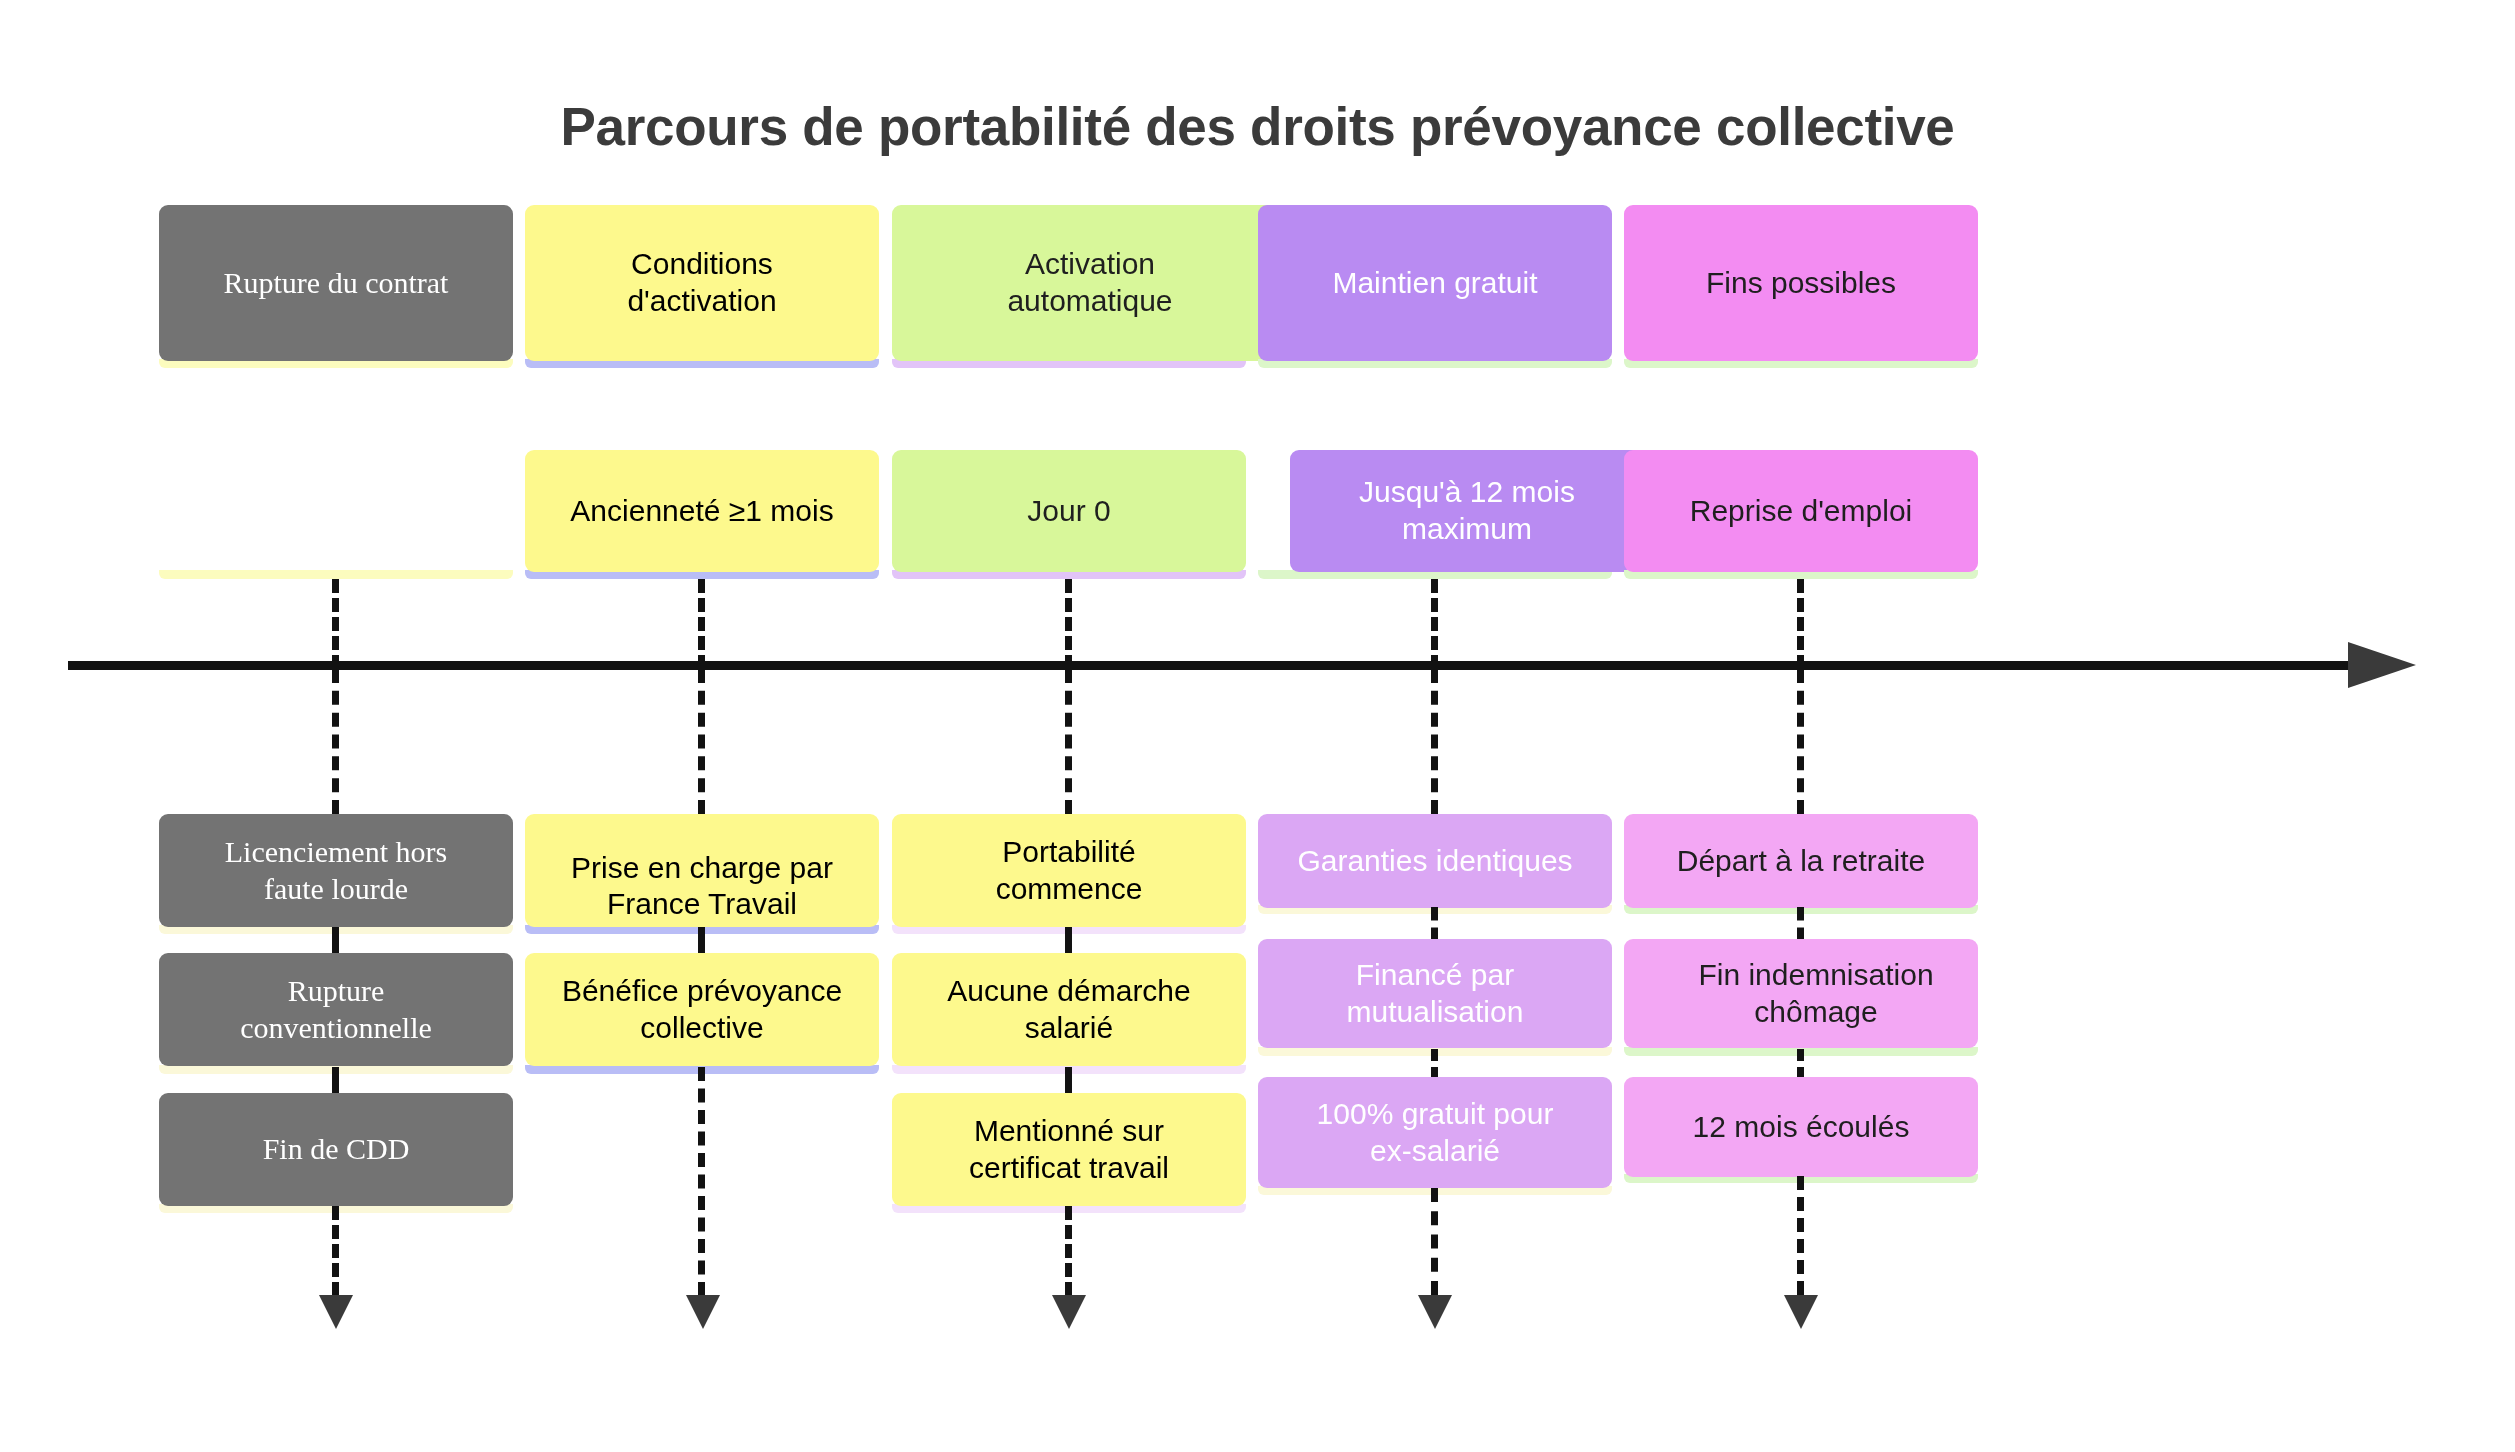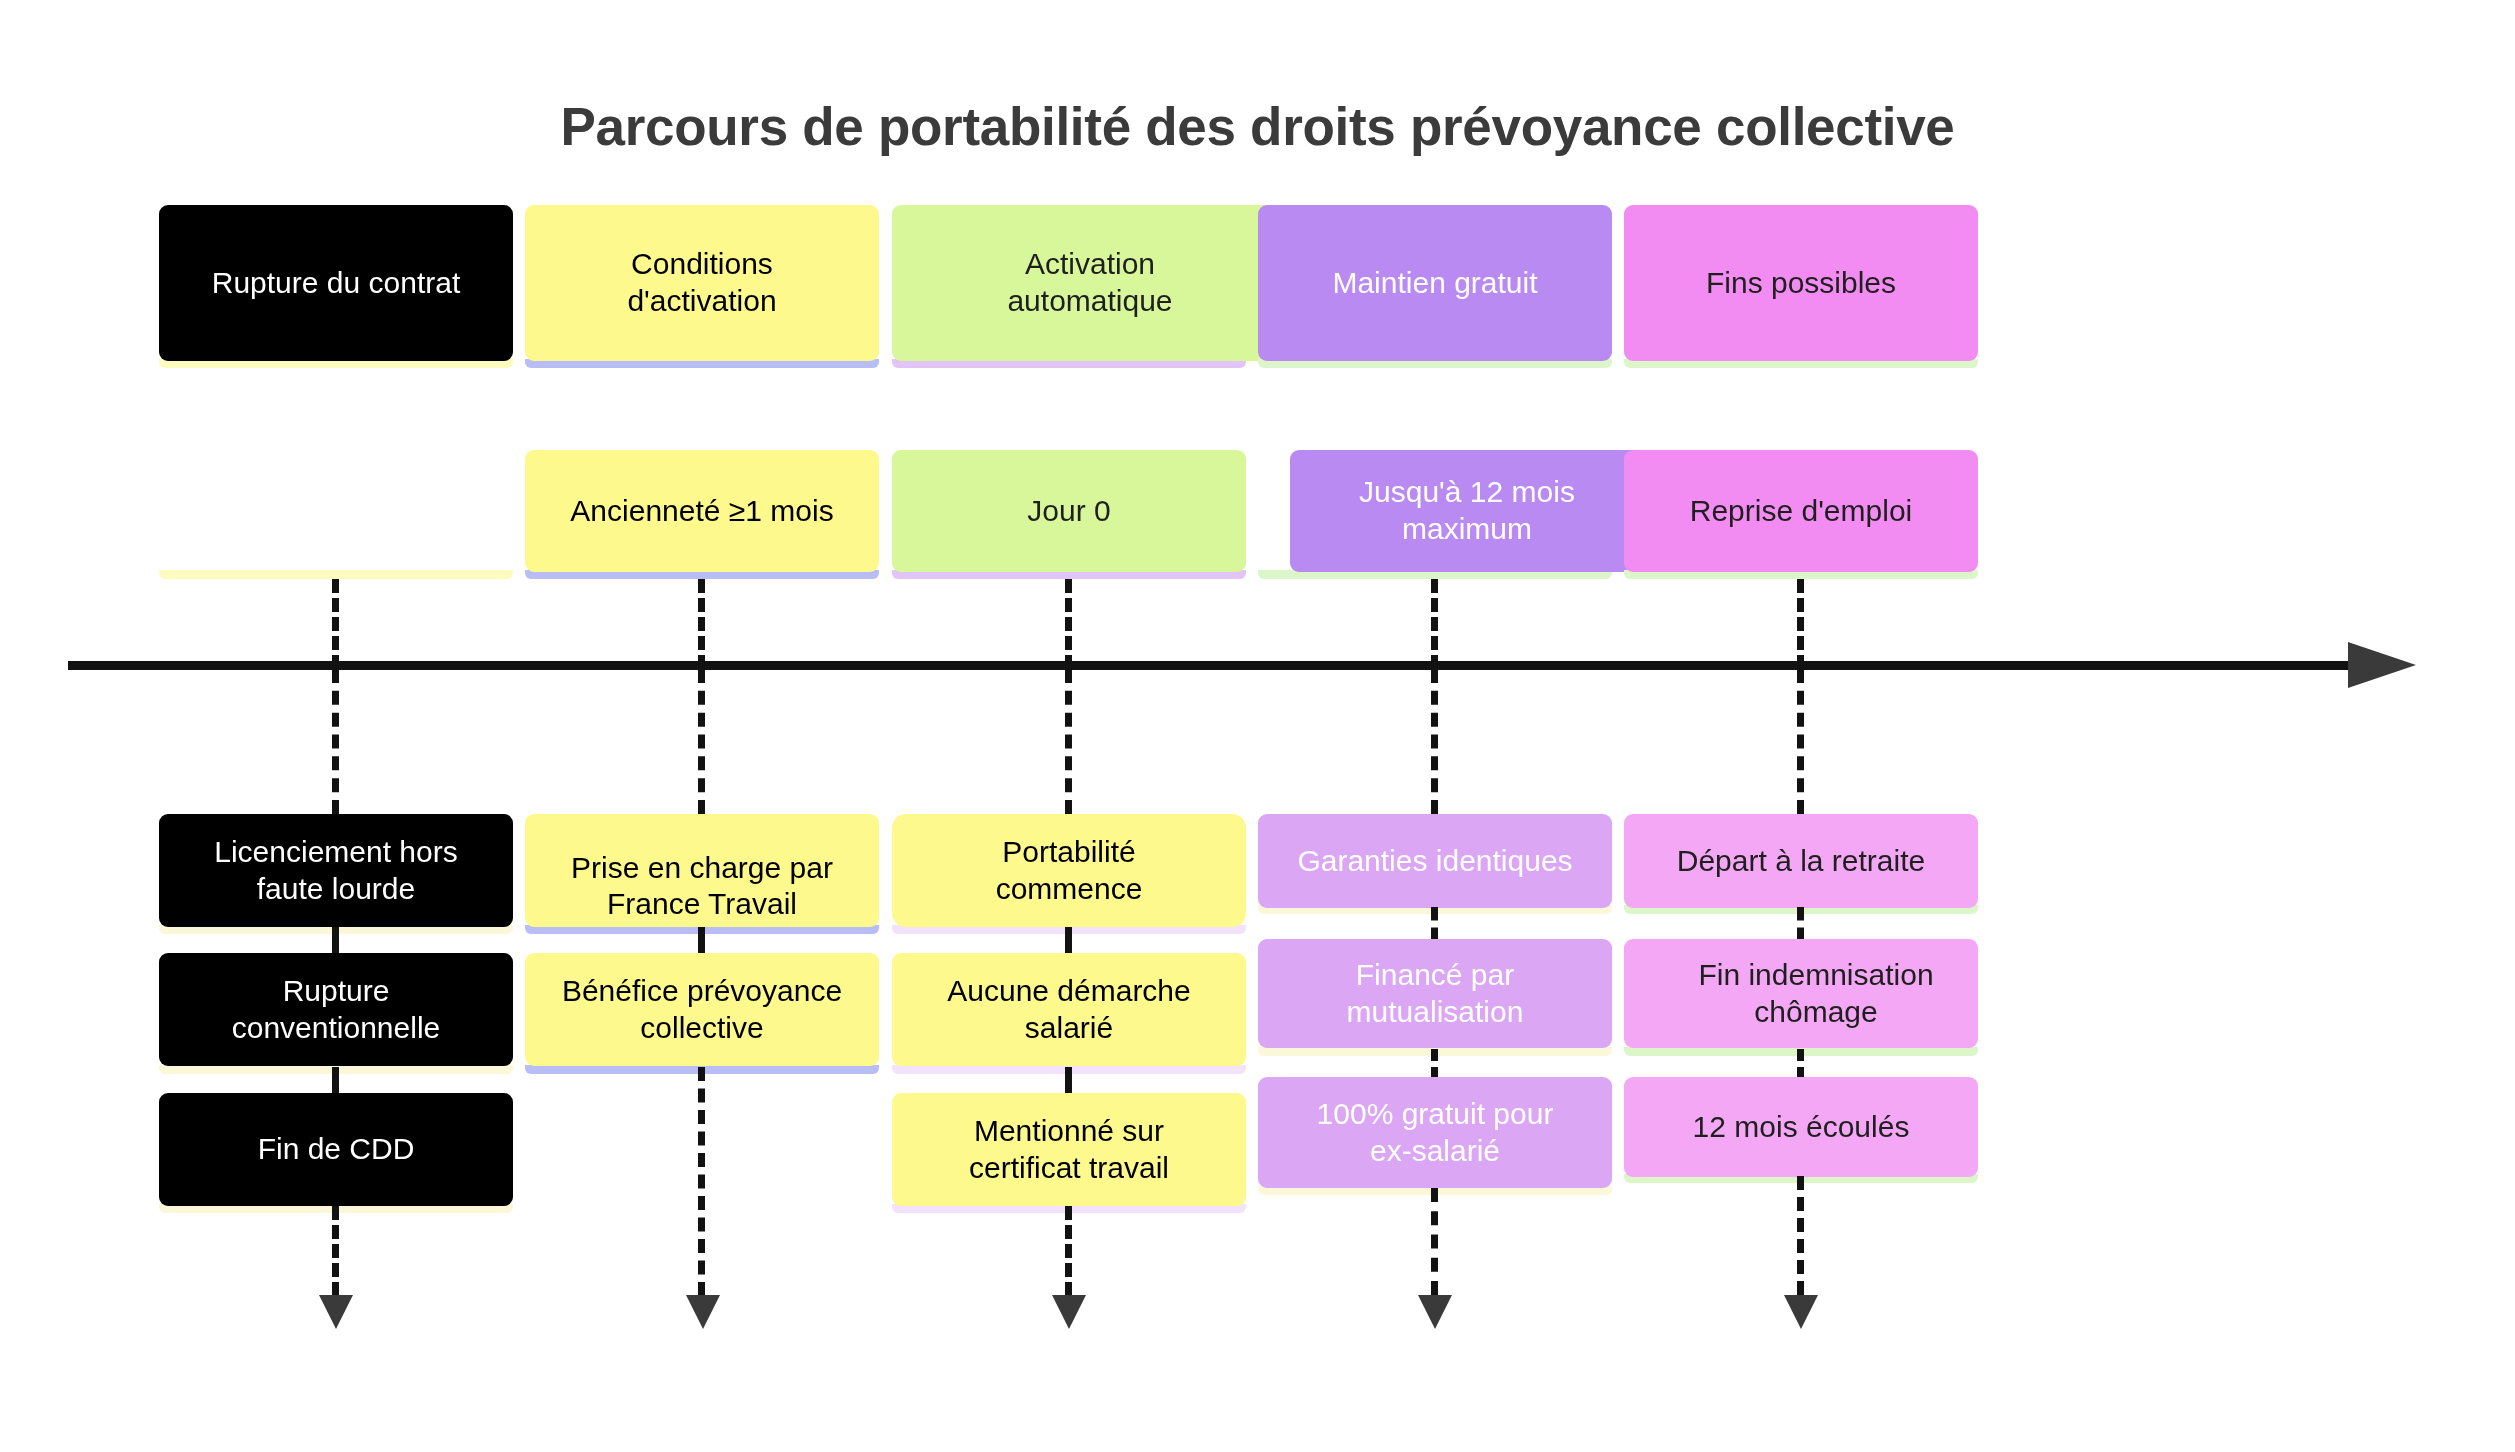--- a/index.html
+++ b/index.html
@@ -46,21 +46,21 @@
     justify-content: center;
     text-align: center;
     font-size: 30px;
     line-height: 1.22;
     padding: 4px 14px;
     white-space: pre-line;
   }
   .node .node-label { display: block; width: 100%; }
 
   
-  .c-blue   { background: #000000; color: #ffffff; }
+  .c-blue   { background: #737373; color: #ffffff; font-family: Liberation Serif, serif; }
   .c-yellow { background: #fdf98d; color: #000000; }
   .c-green  { background: #d8f79a; color: #1f1f1f; }
   .c-violet { background: #b98bf2; color: #ffffff; }
   .c-pink   { background: #f38cf2; color: #1f1f1f; }
   .c-violet-lt { background: #dba7f4; color: #ffffff; }
   .c-pink-lt   { background: #f3a7f4; color: #1f1f1f; }
 
   
   .stripe {
     position: absolute;
@@ -209,21 +209,21 @@
 
   <div class="stripe s-periwinkle" style="left:525px; top:1065px; width:354px;"></div>
   <div class="node c-yellow" style="left:525px; top:953px; width:354px; height:113px;">
     <span class="node-label">Bénéfice prévoyance
 collective</span>
   </div>
   <div class="vline" style="left:698px; top:1067px; height:229px;"></div>
   <div class="vline-arrow" style="left:686px; top:1295px;"></div>
 
   <div class="stripe s-pale-lilac" style="left:892px; top:925px; width:354px;"></div>
-  <div class="node c-yellow" style="left:892px; top:814px; width:354px; height:113px;border-radius:14px;">
+  <div class="node c-yellow" style="left:892px; top:814px; width:354px; height:113px;">
     <span class="node-label">Portabilité
 commence</span>
   </div>
   <div class="vline" style="left:1065px; top:927px; height:28px;"></div>
 
   <div class="stripe s-pale-lilac" style="left:892px; top:1065px; width:354px;"></div>
   <div class="node c-yellow" style="left:892px; top:953px; width:354px; height:113px;">
     <span class="node-label">Aucune démarche
 salarié</span>
   </div>

